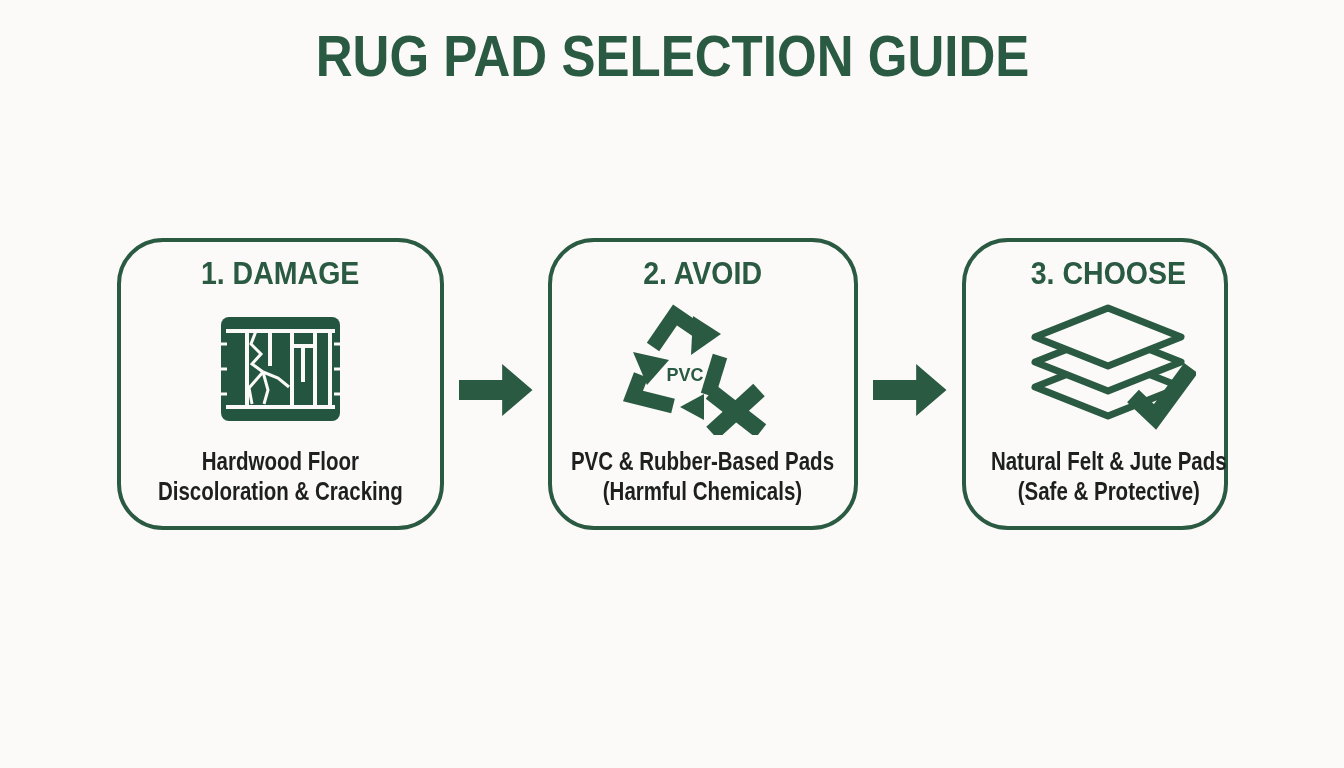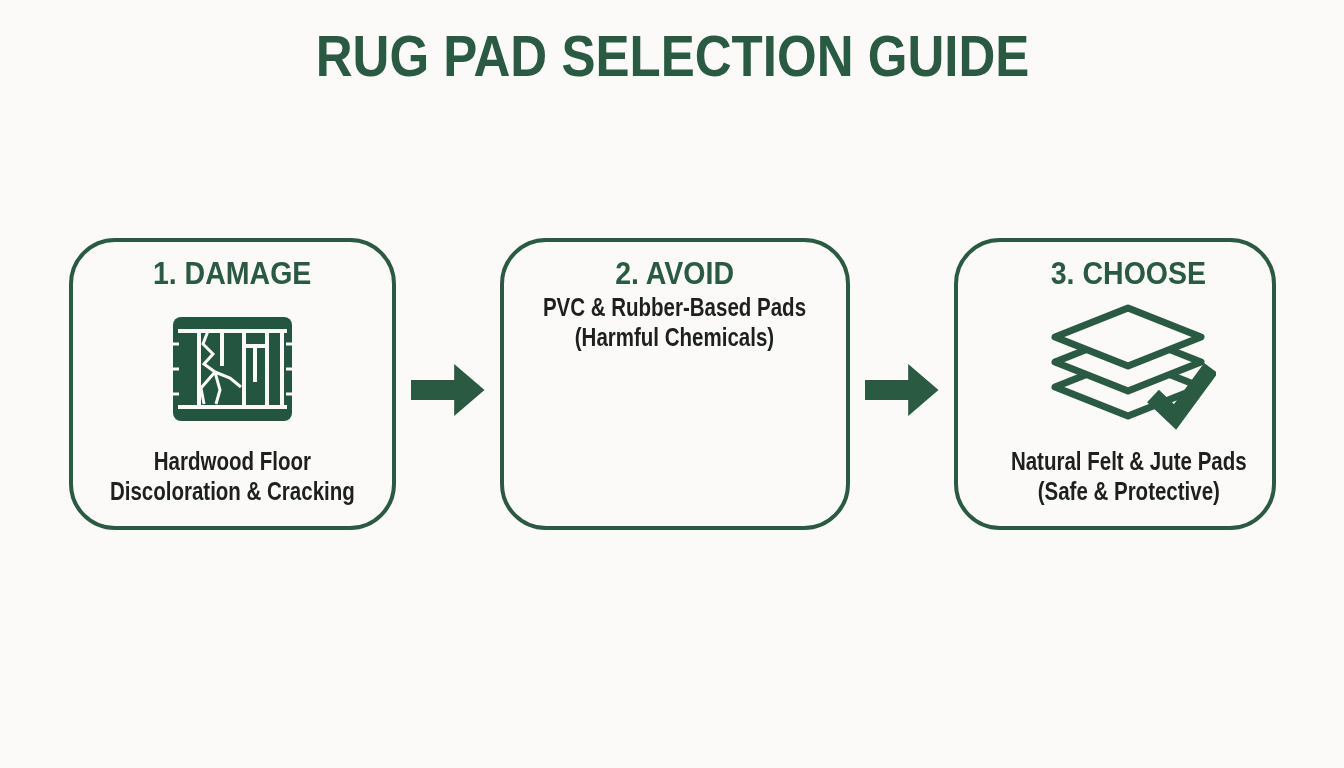--- a/index.html
+++ b/index.html
@@ -21,22 +21,22 @@
     position:absolute;top:238px;left:0;width:100%;
     display:flex;justify-content:center;align-items:flex-end;
   }
   .step-card{
     height:292px;box-sizing:border-box;
     border:4px solid #2b5a43;border-radius:46px;
     display:flex;flex-direction:column;align-items:center;
     background:transparent;
   }
   .step-card.c1{width:327px;}
-  .step-card.c2{width:350px;}
-  .step-card.c3{width:322px;padding-left:28px;}
+  .step-card.c2{width:310px;}
+  .step-card.c3{width:266px;padding-left:28px;}
   .step-heading{
     margin-top:14px;
     font-size:31px;font-weight:bold;color:#2b5a43;
     white-space:nowrap;transform:scaleX(0.92);transform-origin:center;
   }
   .icon-box{
     flex:1;display:flex;align-items:center;justify-content:center;
     width:100%;
   }
   .step-caption{
@@ -103,20 +103,39 @@
       <div class="caption-line">Discoloration &amp; Cracking</div>
     </div>
   </div>
 
   <div class="connector">
     <div class="right-arrow"></div>
   </div>
 
   <div class="step-card c2">
     <div class="step-heading">2. AVOID</div>
+    <div class="icon-box">
+      <svg width="160" height="132" viewBox="0 0 160 132">
+        <g stroke="#2b5a43" stroke-width="15" fill="none" stroke-linejoin="miter">
+          <path d="M30,44 L52,12 L74,27"></path>
+          <path d="M18,72 L10,93 L50,103"></path>
+          <path d="M97,53 L85,92"></path>
+        </g>
+        <g fill="#2b5a43">
+          <polygon points="70,13 98,31 68,52"></polygon>
+          <polygon points="46,57 10,49 24,82"></polygon>
+          <polygon points="57,104 81,91 81,117"></polygon>
+        </g>
+        <g stroke="#2b5a43" stroke-width="17" fill="none">
+          <path d="M88,89 L138,128"></path>
+          <path d="M136,87 L89,130"></path>
+        </g>
+        <text x="62" y="78" font-size="18" text-anchor="middle" fill="#2b5a43">PVC</text>
+      </svg>
+    </div>
     <div class="step-caption">
       <div class="caption-line">PVC &amp; Rubber-Based Pads</div>
       <div class="caption-line">(Harmful Chemicals)</div>
     </div>
   </div>
 
   <div class="connector">
     <div class="right-arrow"></div>
   </div>
 

